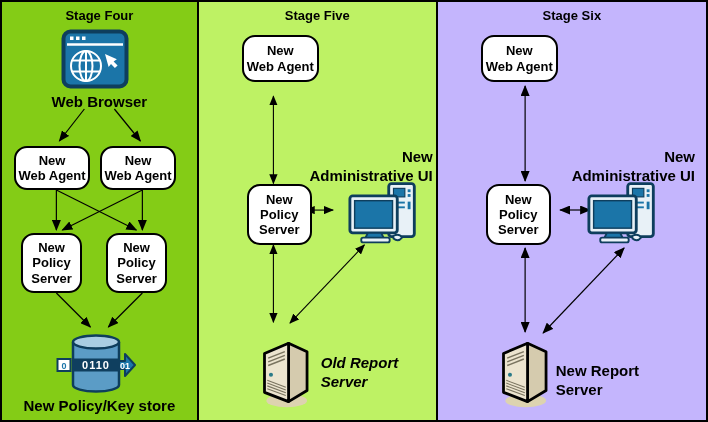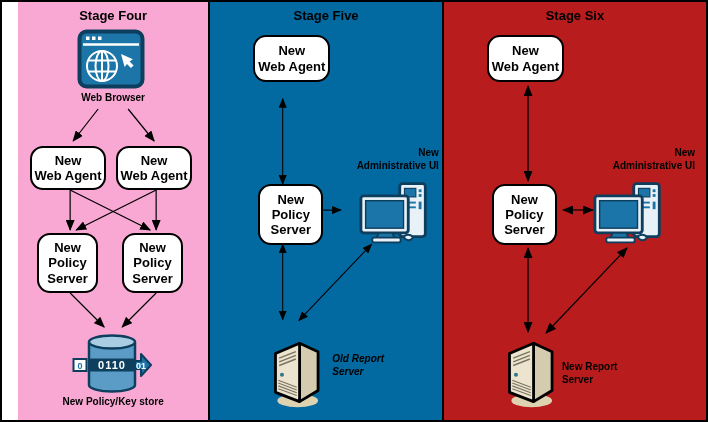--- a/index.html
+++ b/index.html
@@ -2,36 +2,36 @@
 <html><head>
 <meta charset="utf-8">
 <style>
   html,body { margin:0; padding:0; background:#fff; }
   .diagram {
     position:relative; width:708px; height:422px; box-sizing:border-box;
     border:2px solid #000; display:flex;
     font-family:"Liberation Sans", sans-serif; color:#000;
   }
   .panel { position:relative; height:100%; box-sizing:border-box; }
-  .p1 { width:212px; background:#f9a8d4;margin-left:16px; }
-  .p2 { width:262px; background:#0369a1; border-left:2px solid #000; border-right:2px solid #000; }
-  .p3 { width:292px; background:#b91c1c; }
+  .p1 { width:212px; background:#84cc16; }
+  .p2 { width:262px; background:#bef264; border-left:2px solid #000; border-right:2px solid #000; }
+  .p3 { width:292px; background:#c4b5fd; }
   .title {
     position:absolute; top:6px; left:0; width:100%; text-align:center;
     font-size:13px; font-weight:bold;
   }
   .arrows { position:absolute; left:0; top:0; width:100%; height:100%; }
   .box {
     position:absolute; background:#fff; border:2px solid #000; border-radius:13px;
     display:flex; align-items:center; justify-content:center; text-align:center;
     font-size:13px; font-weight:bold; line-height:1.16; white-space:pre-line;
     box-sizing:border-box;
   }
   .caption {
-    position:absolute; font-size:10px; font-weight:bold; line-height:1.28;
+    position:absolute; font-size:15px; font-weight:bold; line-height:1.28;
     white-space:pre-line;
   }
   .caption.center { left:0; width:100%; text-align:center; }
   .caption.right { text-align:right; }
   .icon { position:absolute; line-height:0; }
   svg text.db-band { font:bold 11px "Liberation Sans", sans-serif; fill:#ffffff; letter-spacing:1px; }
   svg text.db-small { font:bold 9px "Liberation Sans", sans-serif; }
 </style>
 </head>
 <body>

